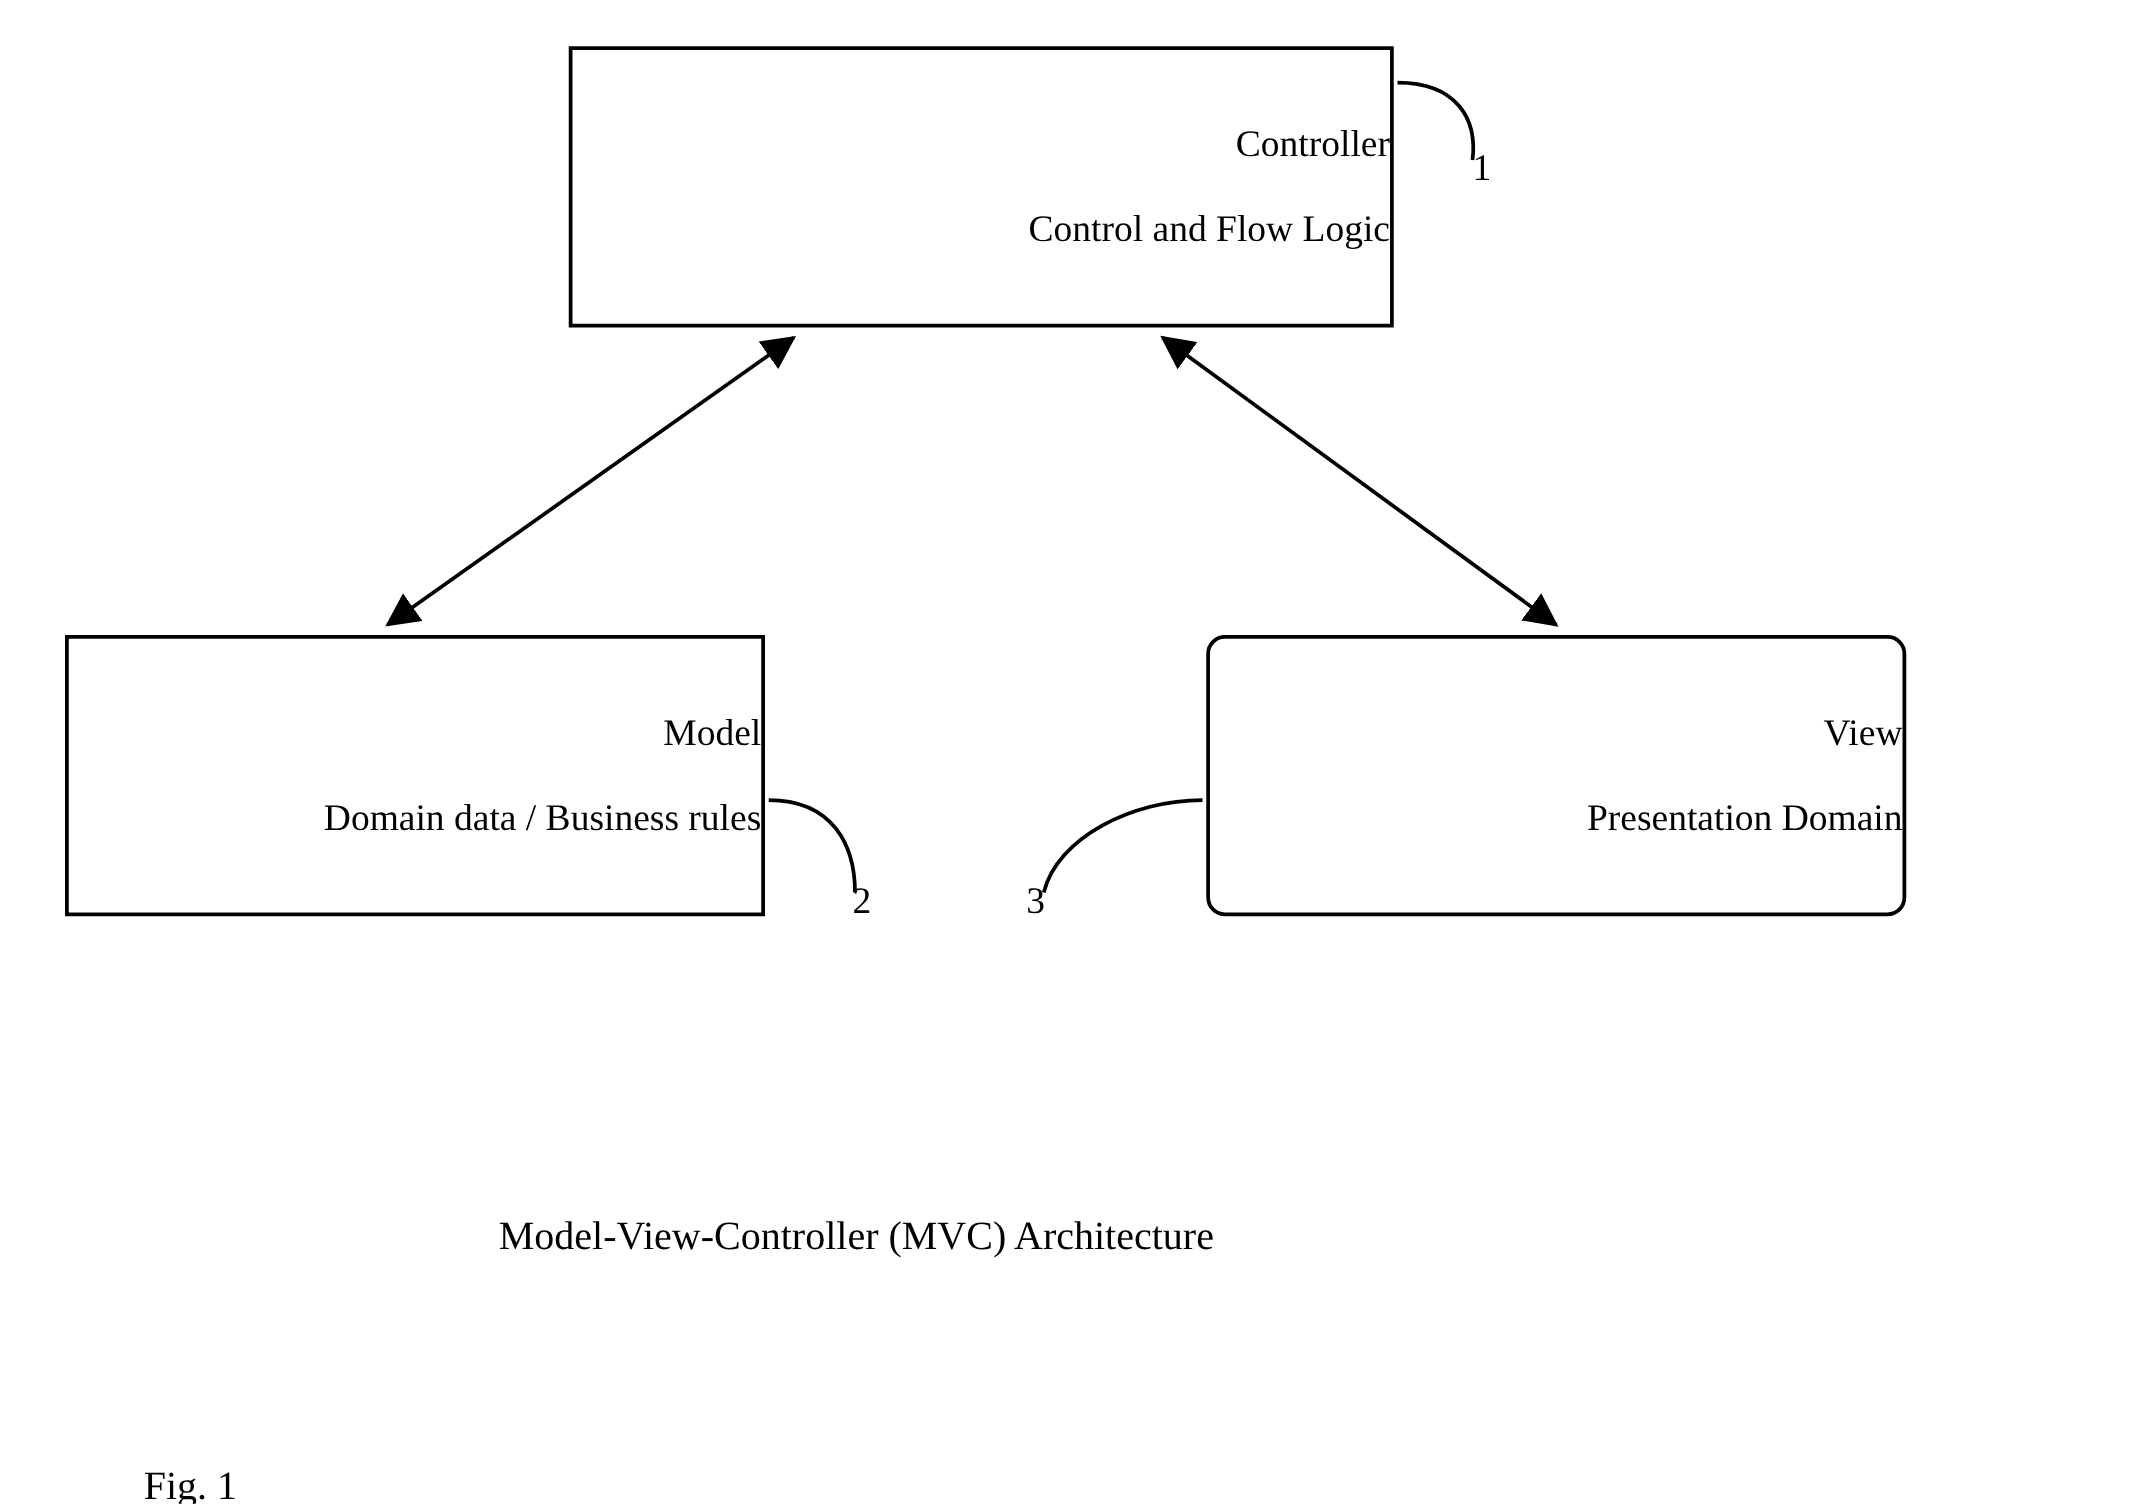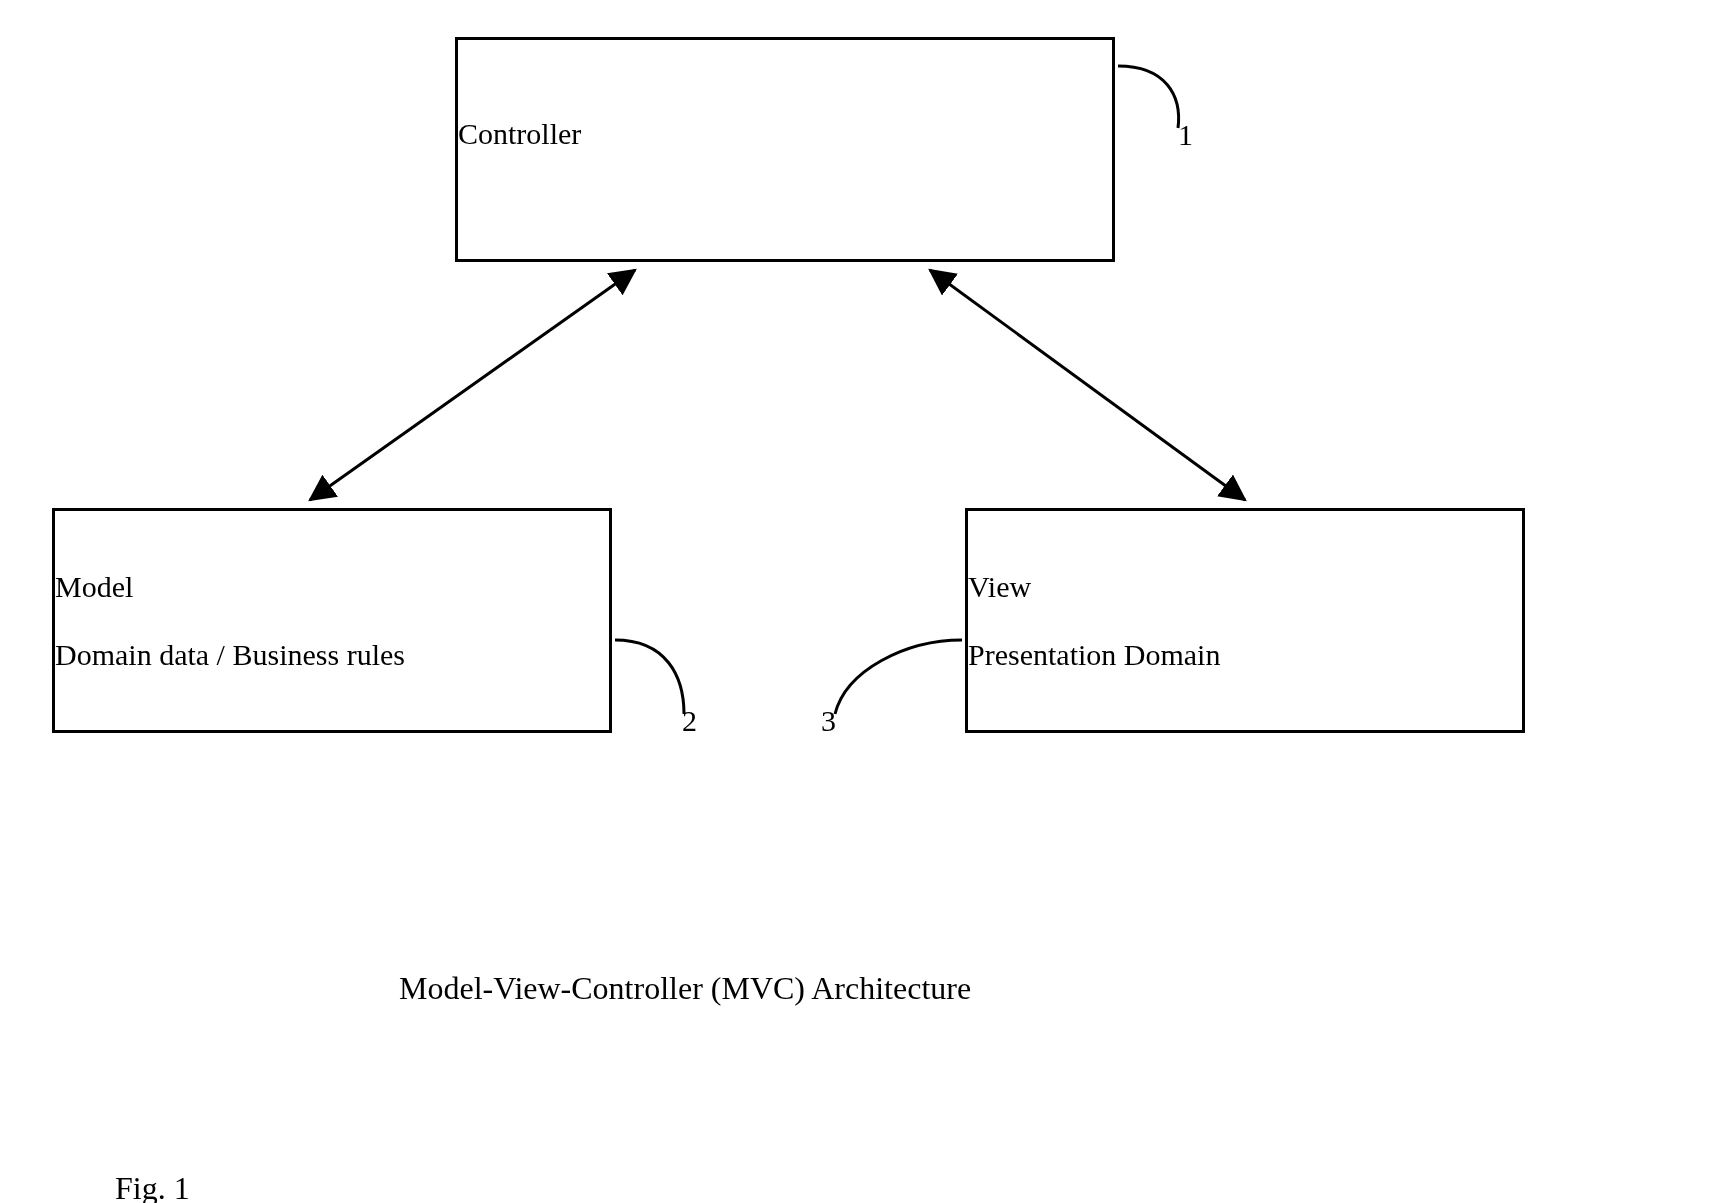--- a/index.html
+++ b/index.html
@@ -12,21 +12,21 @@
     position: relative;
     width: 1712px;
     height: 1203px;
   }
   .box {
     position: absolute;
     border: 3px solid #000;
     box-sizing: border-box;
     display: flex;
     flex-direction: column;
-    align-items: flex-start;
+    align-items: flex-end;
     justify-content: center;
     text-align: center;
     font-size: 30px;
     line-height: 1.2;
     background: #fff;
   }
   .box .title {
     margin-bottom: 32px;
   }
   .label {
@@ -51,28 +51,29 @@
     pointer-events: none;
   }
 </style>
 </head>
 <body>
 
 <div class="canvas">
 
   <div class="box" style="left:455px; top:37px; width:660px; height:225px;">
     <div class="title">Controller</div>
+    <div>Control and Flow Logic</div>
   </div>
 
   <div class="box" style="left:52px; top:508px; width:560px; height:225px;">
     <div class="title">Model</div>
     <div>Domain data / Business rules</div>
   </div>
 
-  <div class="box" style="left:965px; top:508px; width:560px; height:225px;">
+  <div class="box" style="left:965px; top:508px; width:560px; height:225px;border-radius:15px;">
     <div class="title">View</div>
     <div>Presentation Domain</div>
   </div>
 
   <div class="label" style="left:1178px; top:118px;">1</div>
   <div class="label" style="left:682px; top:704px;">2</div>
   <div class="label" style="left:821px; top:704px;">3</div>
 
   <div class="caption" style="left:399px; top:970px;">Model-View-Controller (MVC) Architecture</div>
 

